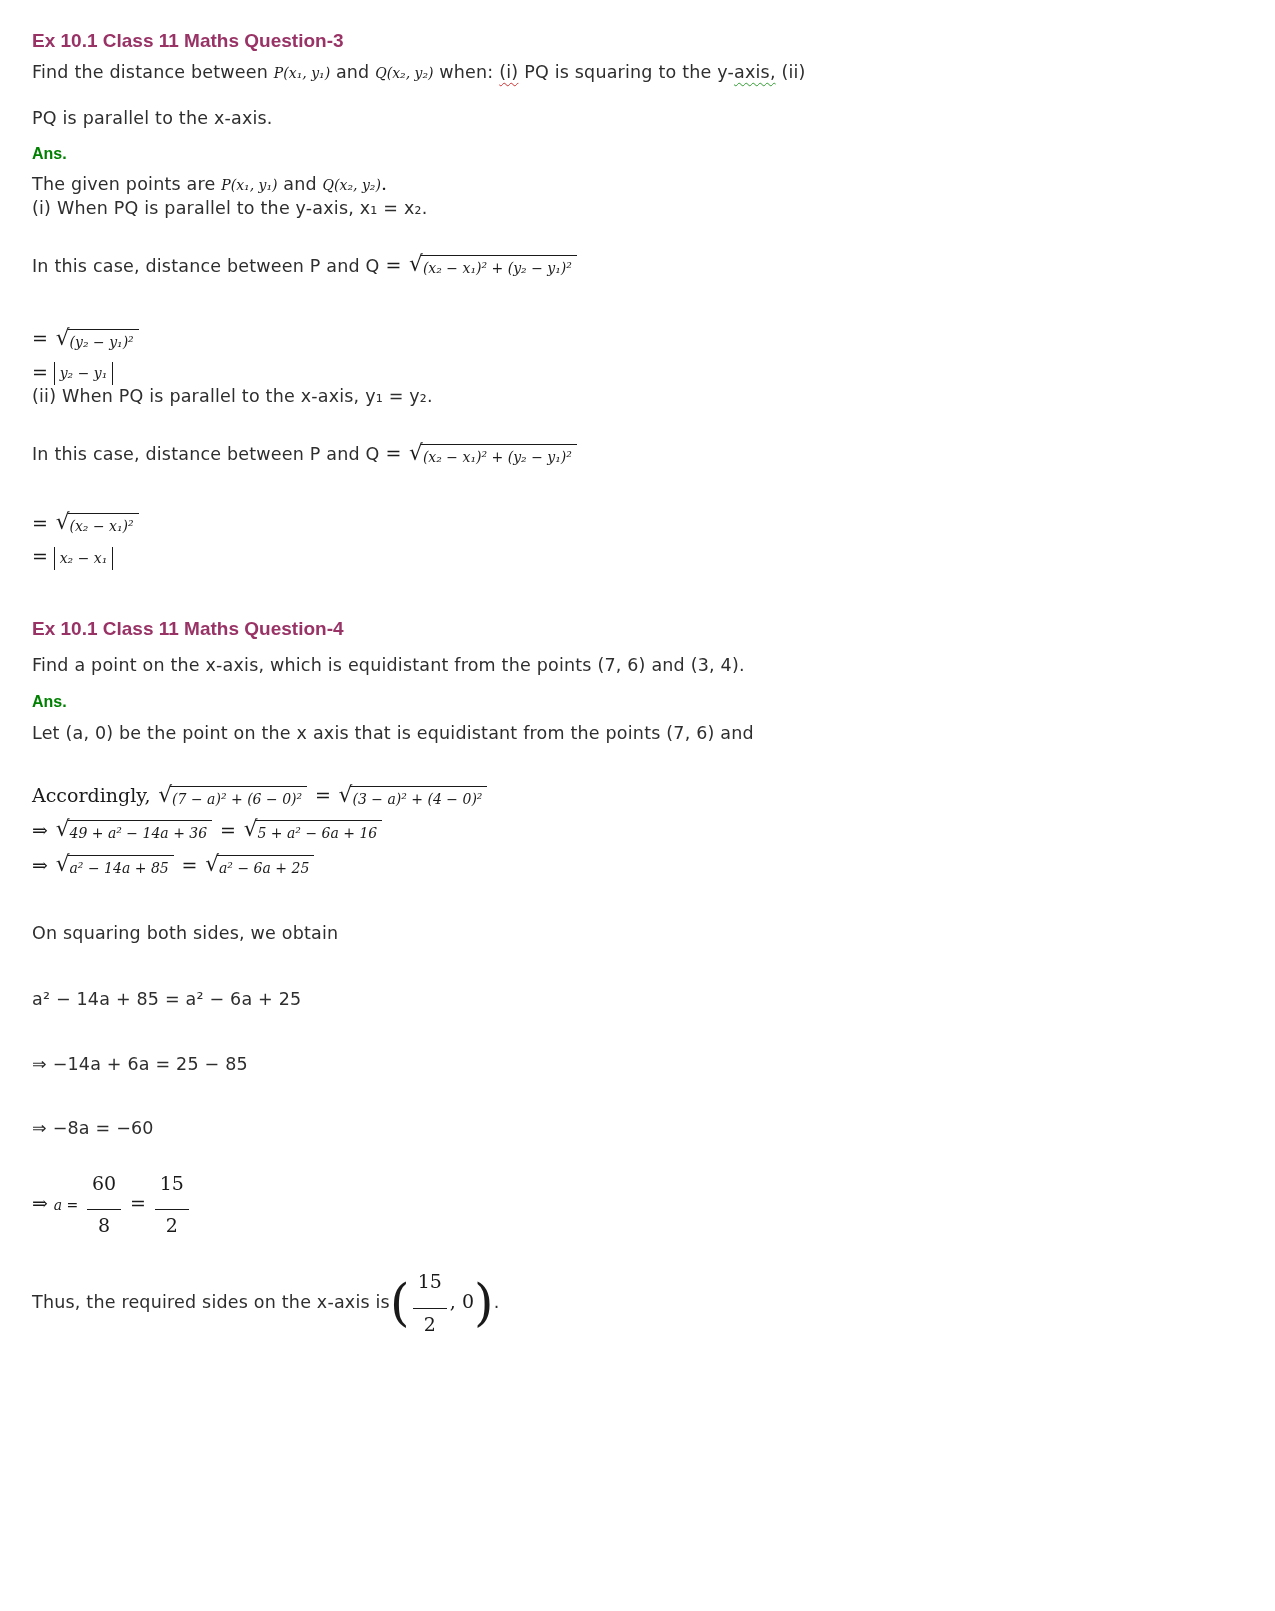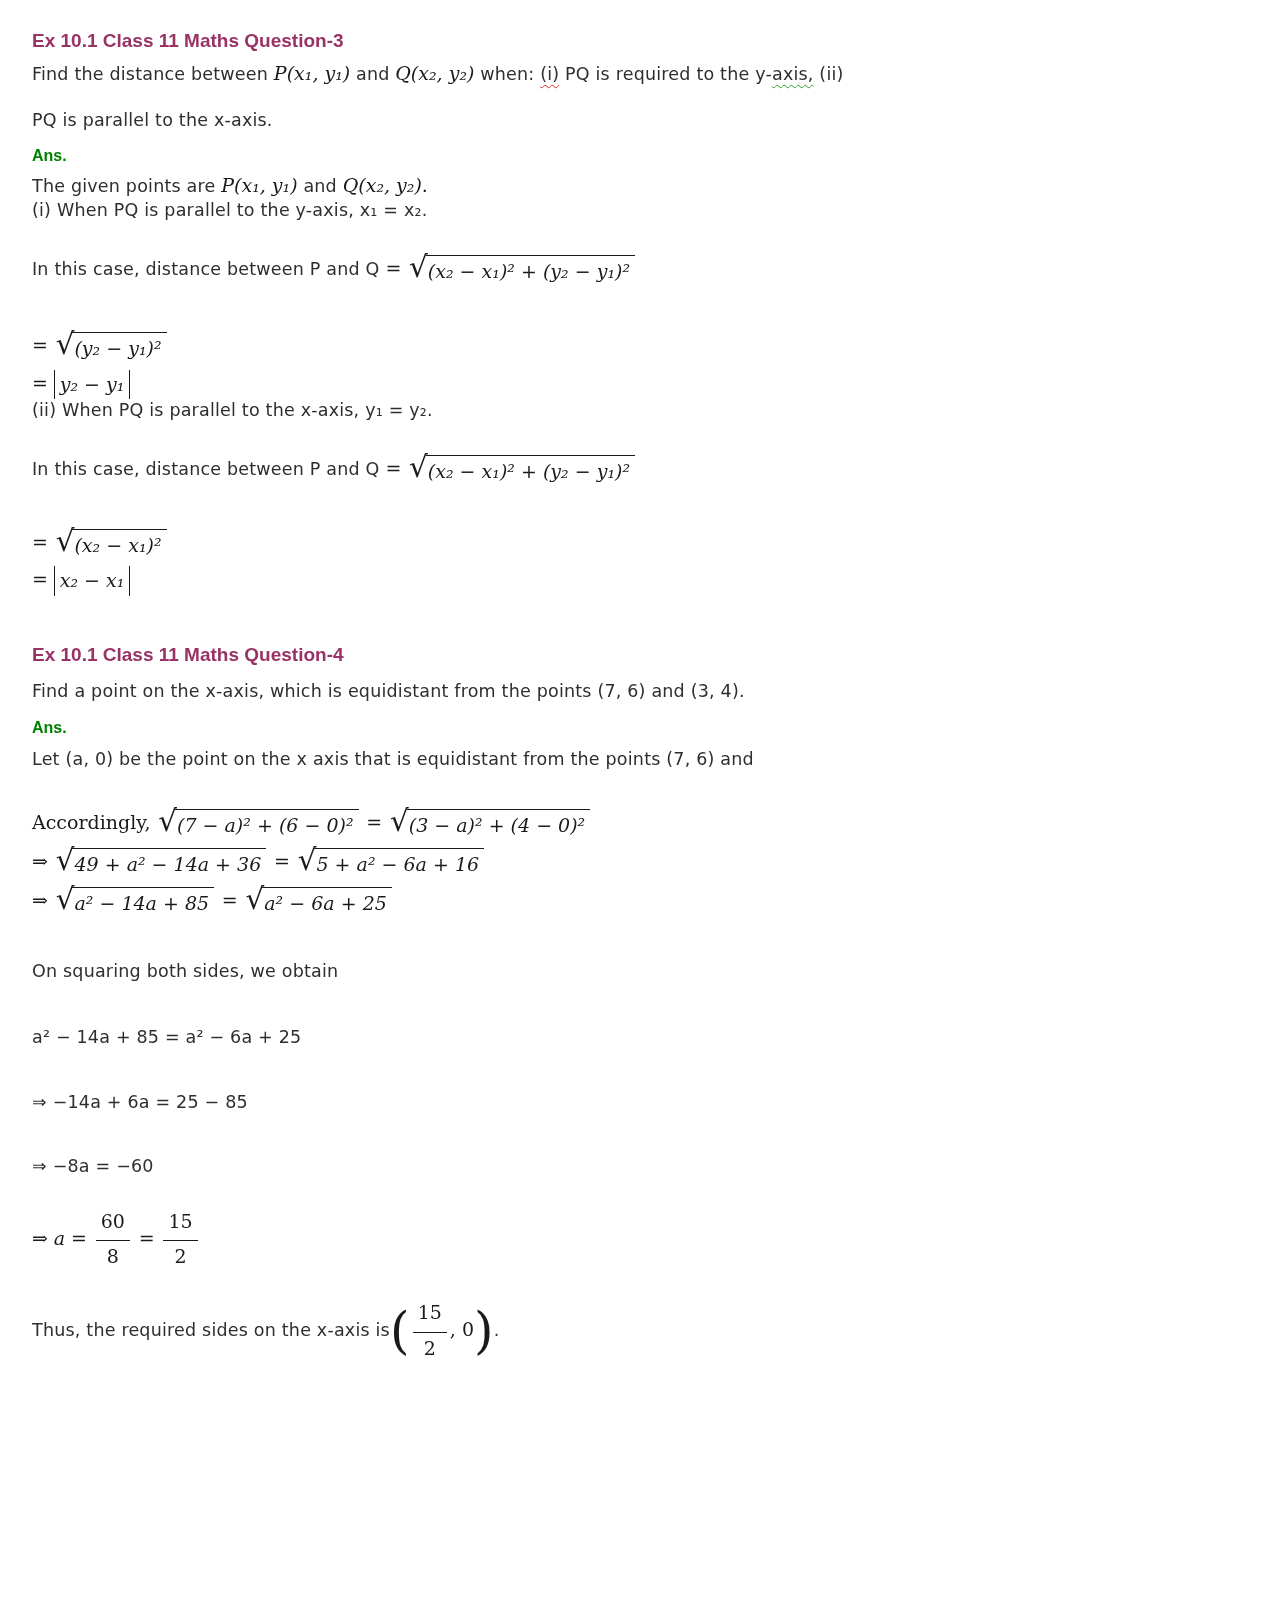--- a/index.html
+++ b/index.html
@@ -26,21 +26,21 @@
   .ans-label {
     font-family: "Liberation Sans", sans-serif;
     font-size: 16px;
     font-weight: bold;
     color: #008000;
     letter-spacing: 0;
   }
   .math {
     font-family: "DejaVu Serif", serif;
     font-style: italic;
-    font-size: 19px;
+    font-size: 14px;
     color: #1a1a1a;
     letter-spacing: 0;
   }
   .math-roman {
     font-family: "DejaVu Serif", serif;
     font-style: normal;
     font-size: 19px;
     color: #1a1a1a;
     letter-spacing: 0;
   }
@@ -67,21 +67,21 @@
     padding: 2px 5px;
     vertical-align: middle;
   }
   .frac {
     display: inline-block;
     text-align: center;
     vertical-align: middle;
     font-style: normal;
     margin: 0 3px;
   }
-  .frac .num { display: block; padding: 0 5px 6px; border-bottom: 1.5px solid #1a1a1a; }
+  .frac .num { display: block; padding: 0 5px 13px; border-bottom: 1.5px solid #1a1a1a; }
   .frac .den { display: block; padding: 3px 5px 0; }
   .bigparen {
     font-family: "DejaVu Serif", serif;
     font-style: normal;
     font-size: 50px;
     line-height: 0;
     vertical-align: middle;
     color: #1a1a1a;
   }
   .wavy-red {
@@ -106,21 +106,21 @@
 
   <h2 class="q-heading">Ex 10.1 Class 11 Maths Question-3</h2>
 
   <div class="line" style="margin-top:9px">
     <span>Find the distance between</span>
     <span class="math">P(x₁, y₁)</span>
     <span>and</span>
     <span class="math">Q(x₂, y₂)</span>
     <span>when:</span>
     <span class="wavy-red">(i)</span>
-    <span>PQ is required to the y-</span><span class="wavy-green">axis,</span>
+    <span>PQ is squaring to the y-</span><span class="wavy-green">axis,</span>
     <span>(ii)</span>
   </div>
 
   <div class="line" style="margin-top:22px">
     <span>PQ is parallel to the x-axis.</span>
   </div>
 
   <div class="ans-label" style="margin-top:15px">Ans.</div>
 
   <div class="line" style="margin-top:8px">

